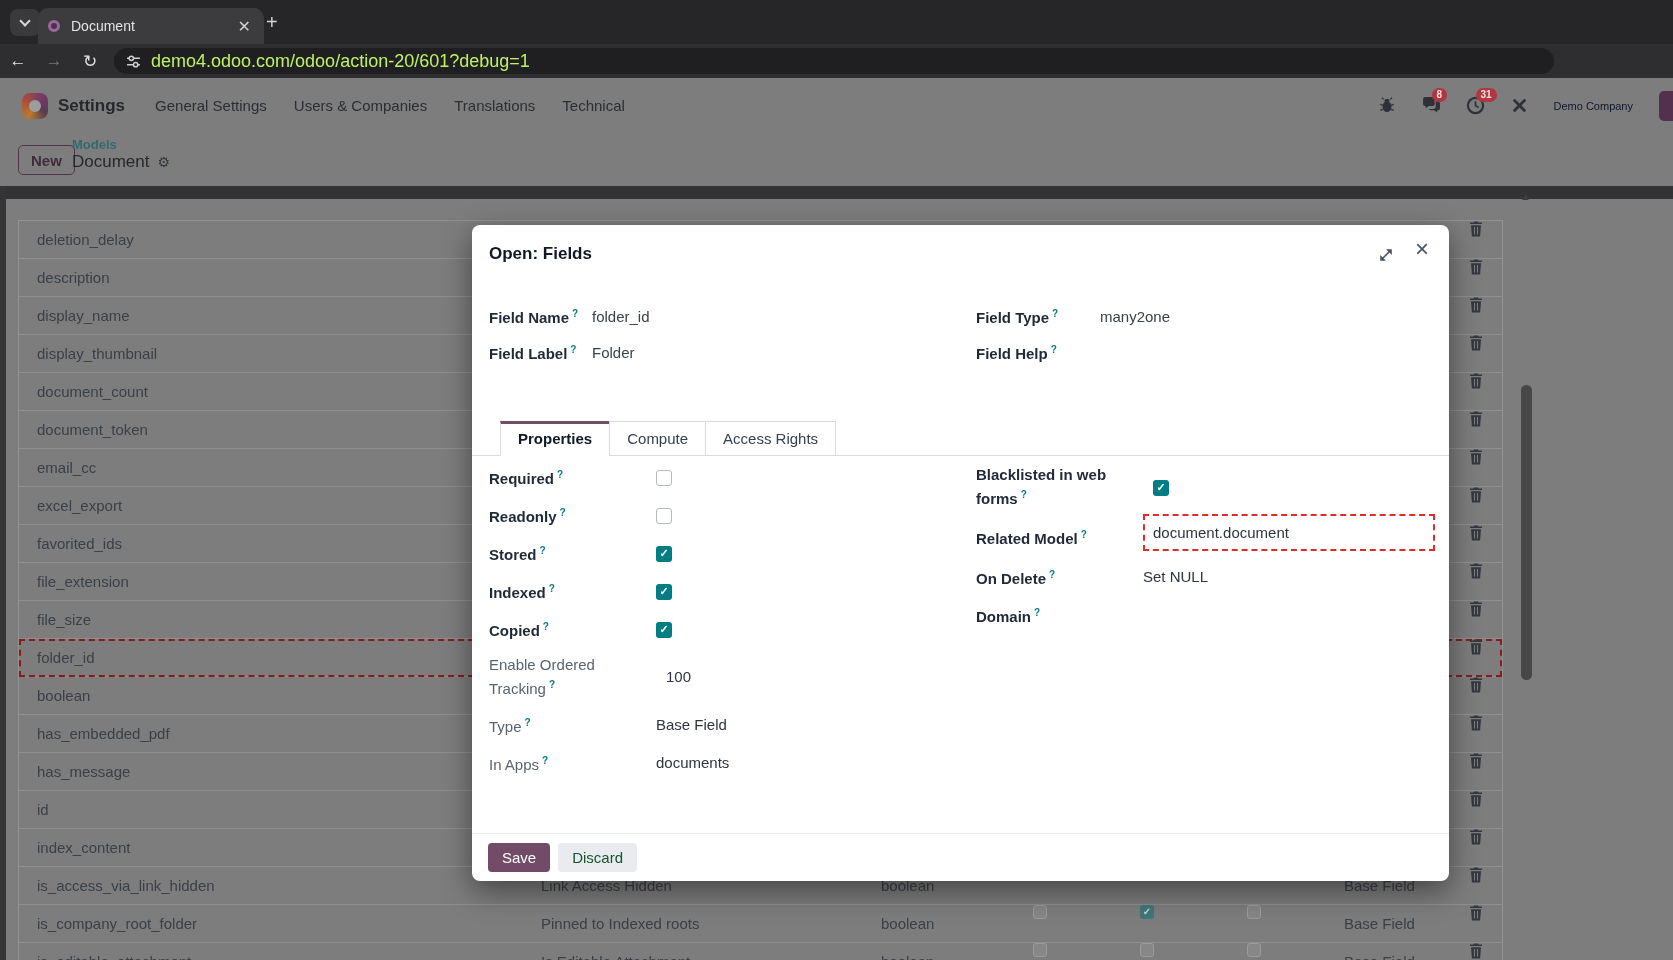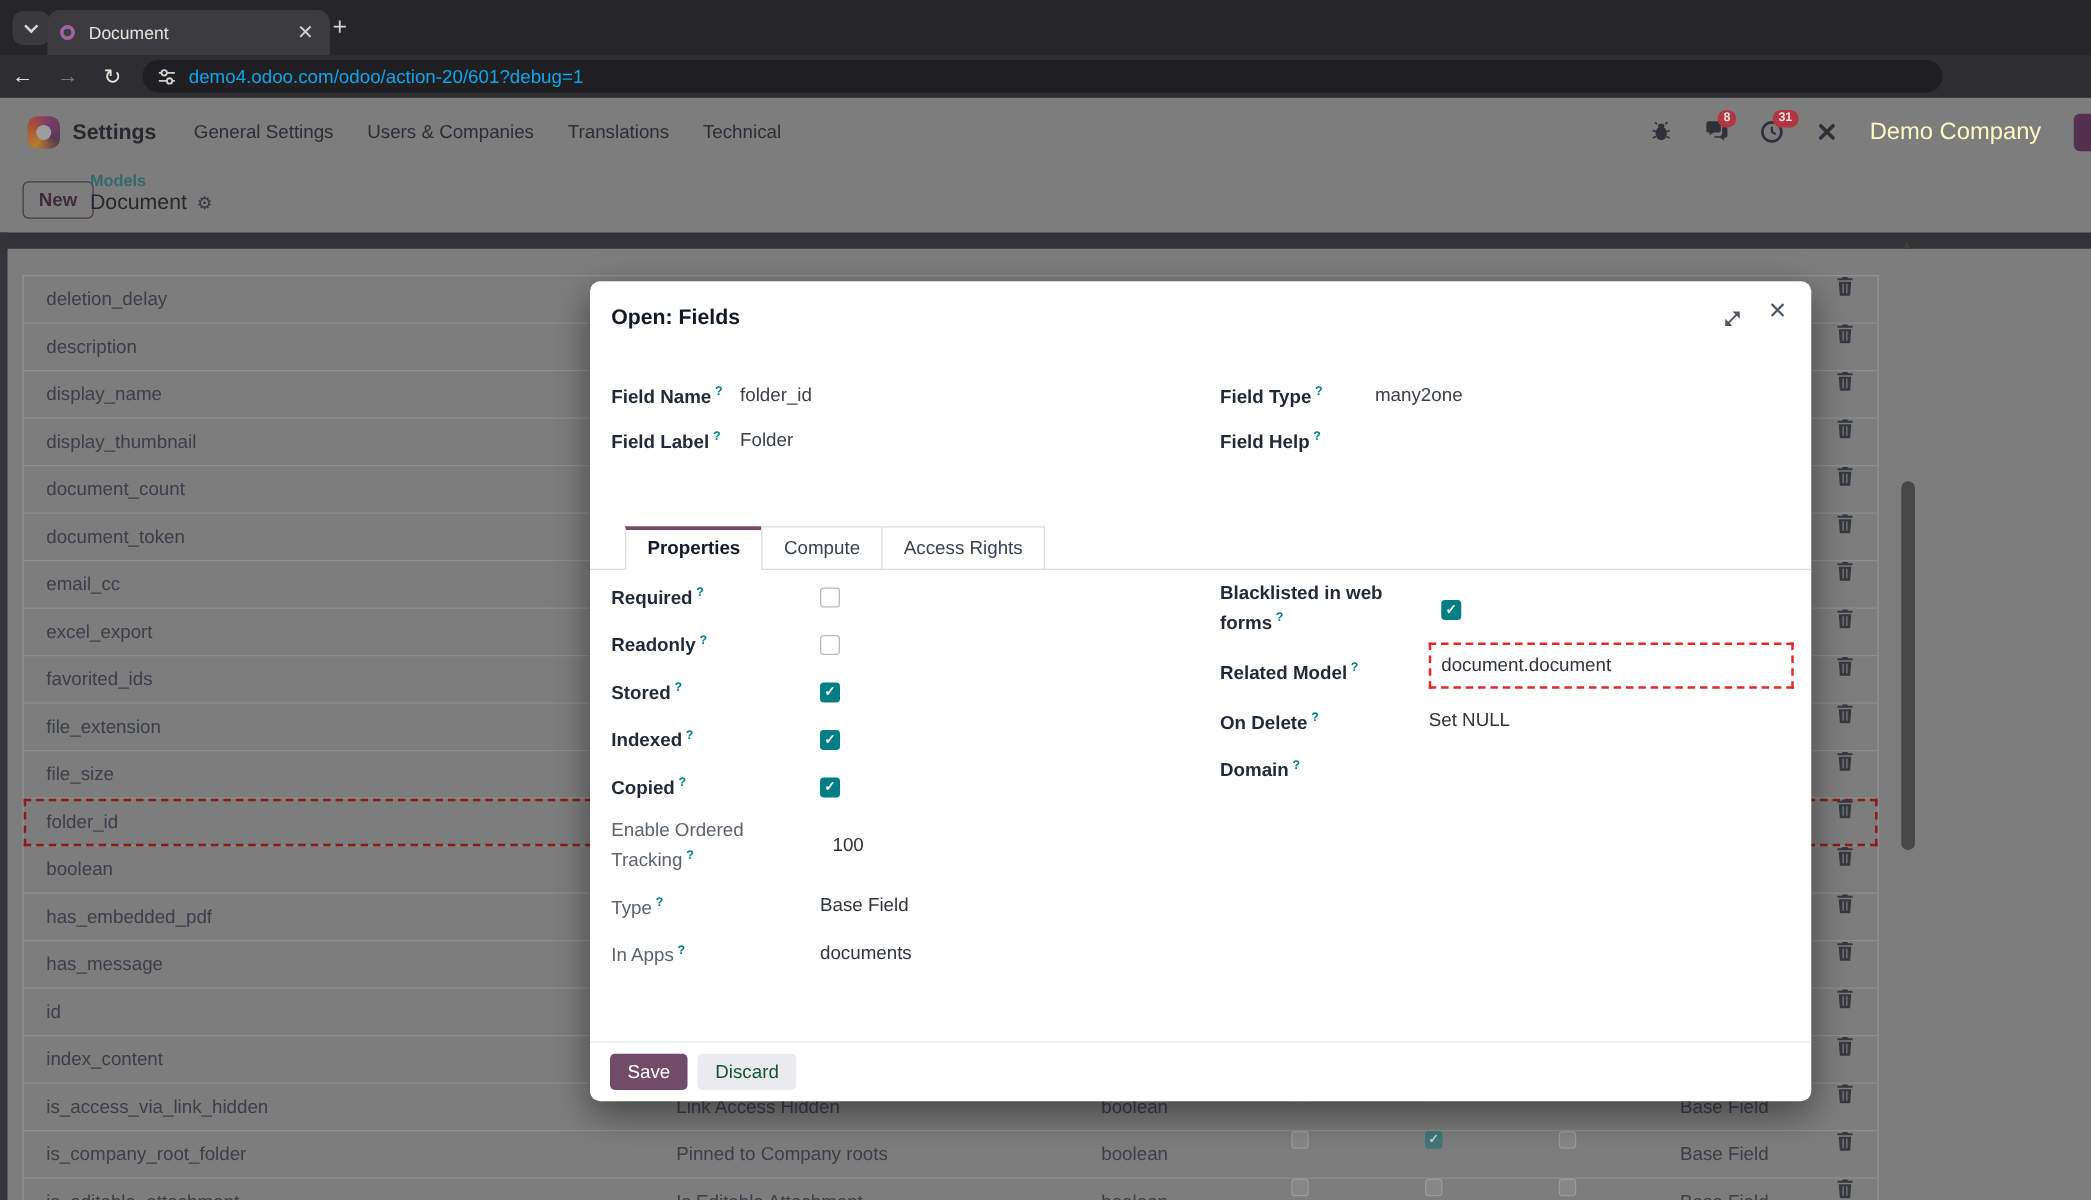--- a/index.html
+++ b/index.html
@@ -14,33 +14,33 @@
   .chev { width:8px; height:8px; border-right:2px solid #d6d6d6; border-bottom:2px solid #d6d6d6; transform:rotate(45deg); margin-top:-4px; }
   .tab { position:absolute; left:38px; top:8px; width:226px; height:36px; background:#3c3c3f; border-radius:10px 10px 0 0; display:flex; align-items:center; padding:0 10px; }
   .favicon { width:12px; height:12px; border:3px solid #a263a0; border-radius:50%; flex:none; }
   .tab-title { color:#e3e3e3; font-size:14px; margin-left:11px; flex:1; white-space:nowrap; overflow:hidden; }
   .tab-close { color:#cfcfcf; font-size:16px; cursor:pointer; padding:0 3px; }
   .newtab { position:absolute; left:266px; top:12px; color:#d2d2d2; font-size:20px; line-height:20px; cursor:pointer; }
   .toolbar { position:absolute; left:0; top:44px; width:100%; height:34px; background:#2e2e31; display:flex; align-items:center; }
   .navbtn { color:#e2e2e2; font-size:17px; width:36px; text-align:center; cursor:pointer; }
   .navbtn.disabled { color:#77777a; }
   .urlpill { margin-left:6px; height:26px; width:1440px; background:#1f1f22; border-radius:13px; display:flex; align-items:center; padding:0 12px; }
-  .url-text { color:#0ea5e9; font-size:15px; margin-left:10px; white-space:nowrap; }
+  .url-text { color:#bef264; font-size:18px; margin-left:10px; white-space:nowrap; }
 
   
   .page { position:absolute; left:0; top:78px; width:1673px; height:882px; background:#7d7d7d; }
   .odoo-nav { position:absolute; left:0; top:0; width:100%; height:55px; display:flex; align-items:center; padding-left:22px; }
   .odoo-logo { width:26px; height:26px; border-radius:8px; background:conic-gradient(from 210deg,#b87a2f,#a84f3a,#7a3a68,#583a52,#b87a2f); position:relative; flex:none; }
   .odoo-logo::after { content:""; position:absolute; left:7px; top:7px; width:12px; height:12px; border-radius:50%; background:#9d9d9d; }
   .app-name { font-size:17px; font-weight:bold; color:#26282c; margin-left:10px; margin-right:30px; }
   .nav-item { font-size:15px; color:#2b2e33; margin-right:27px; cursor:pointer; white-space:nowrap; }
   .nav-right { position:absolute; right:0; top:0; height:55px; display:flex; align-items:center; gap:24px; padding-right:0; }
   .icon-wrap { position:relative; width:20px; height:20px; color:#2e3238; cursor:pointer; }
   .badge { position:absolute; top:-8px; left:10px; background:#b23640; color:#efe3e3; font-size:10px; font-weight:bold; border-radius:9px; padding:2px 5px; line-height:1; }
-  .company { font-size:19px; color:#fef9c3; cursor:pointer; }
+  .company { font-size:11px; color:#0f172a; cursor:pointer; }
   .avatar { width:26px; height:30px; border-radius:5px; background:#53304d; margin-left:2px; margin-right:-12px; flex:none; cursor:pointer; }
 
   .crumbzone { position:absolute; left:0; top:55px; width:100%; height:53px; }
   .btn-new { position:absolute; left:18px; top:12px; height:30px; padding:0 12px; border:1px solid #513650; border-radius:5px; background:transparent; color:#3f2b3c; font-size:15px; font-weight:bold; cursor:pointer; }
   .crumbs { position:absolute; left:72px; top:4px; }
   .crumb-parent { font-size:13px; font-weight:bold; color:#306a6d; cursor:pointer; display:block; }
   .crumb-current { font-size:17px; color:#26282c; }
   .crumb-gear { font-size:14px; color:#33373d; margin-left:8px; cursor:pointer; }
 
   .top-band { position:absolute; left:0; top:108px; width:100%; height:13px; background:#333335; }
@@ -359,21 +359,21 @@
           <span class="tkind">Base Field</span>
           <span class="trash">
             <svg width="14" height="16" viewBox="0 0 14 16" fill="currentColor">
               <path d="M5.2 0.5h3.6l.8 1H13v1.6H1V1.5h3.4z"></path>
               <path d="M2 4.3h10l-.9 11.2H2.9z M5 6v7.5h1V6zm3 0v7.5h1V6z" fill-rule="evenodd"></path>
             </svg>
           </span>
         </div>
         <div class="trow">
           <span class="tname">is_company_root_folder</span>
-          <span class="tlabel">Pinned to Company roots</span>
+          <span class="tlabel">Pinned to Indexed roots</span>
           <span class="ttype">boolean</span>
           <span class="tcb tcb1 off"></span>
           <span class="tcb tcb2 on">✓</span>
           <span class="tcb tcb3 off"></span>
           <span class="tkind">Base Field</span>
           <span class="trash">
             <svg width="14" height="16" viewBox="0 0 14 16" fill="currentColor">
               <path d="M5.2 0.5h3.6l.8 1H13v1.6H1V1.5h3.4z"></path>
               <path d="M2 4.3h10l-.9 11.2H2.9z M5 6v7.5h1V6zm3 0v7.5h1V6z" fill-rule="evenodd"></path>
             </svg>

